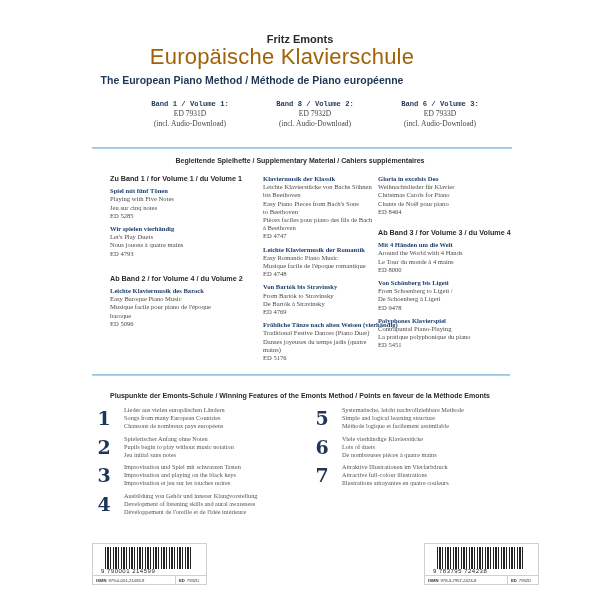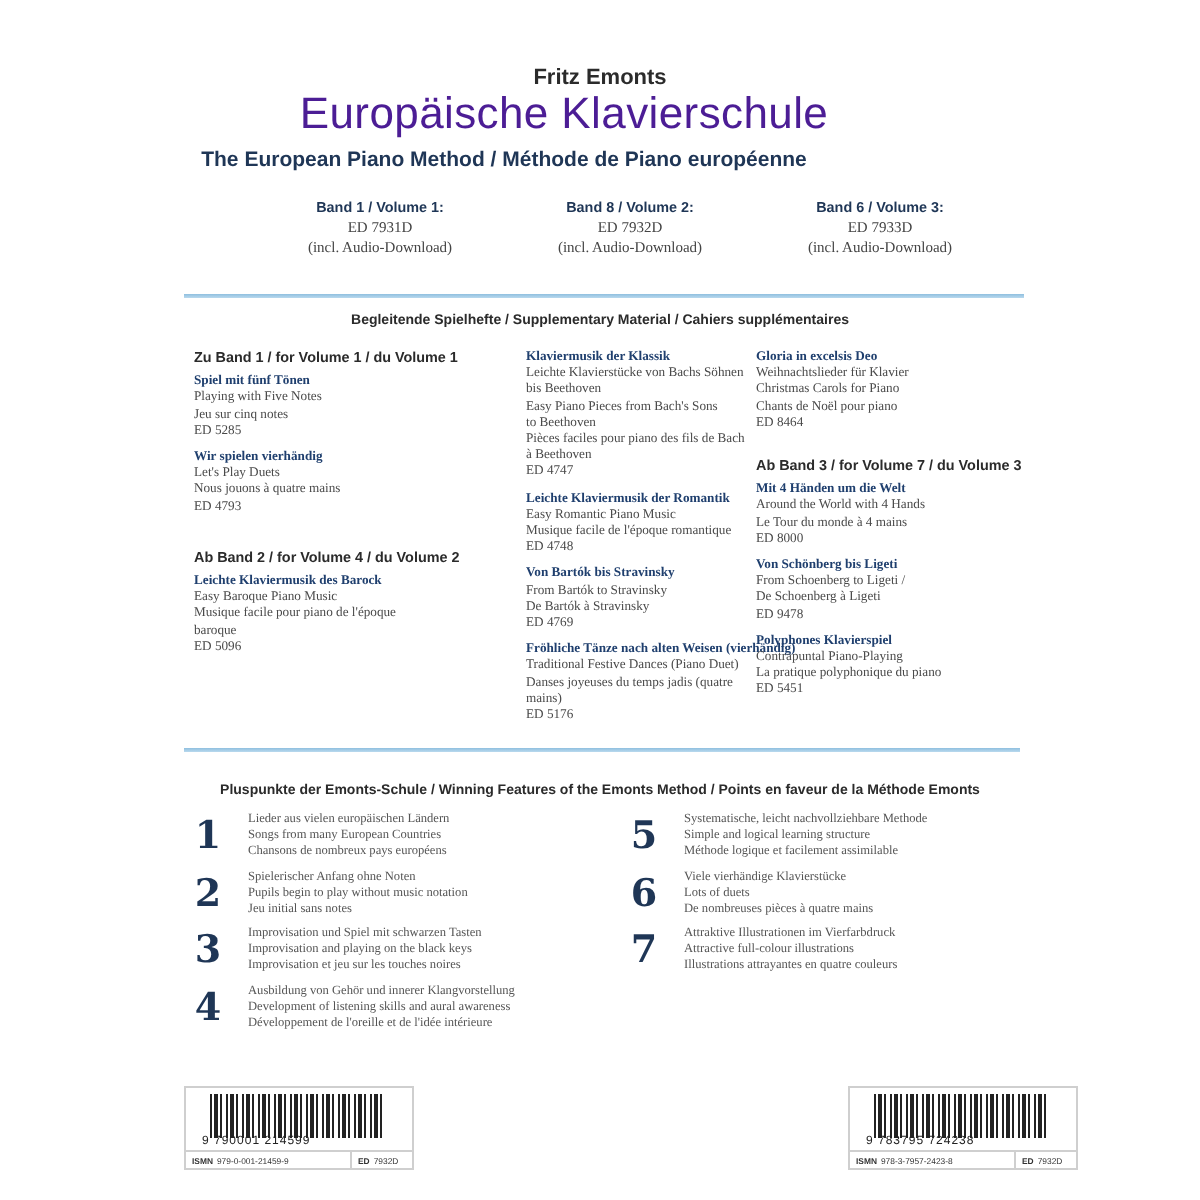--- a/index.html
+++ b/index.html
@@ -1,39 +1,39 @@
 <!DOCTYPE html>
 <html><head>
   <meta charset="utf-8">
   <style>
     * { box-sizing: border-box; margin: 0; padding: 0; }
     html, body { width: 600px; height: 600px; background: #ffffff; overflow: hidden; }
     body { font-family: "DejaVu Serif", "Liberation Serif", serif; color: #3a3a3a; position: relative; }
     .author { position: absolute; top: 33px; left: 0; width: 600px; text-align: center;
       font-family: "Liberation Sans", sans-serif; font-weight: bold; font-size: 11px; color: #2b2b2b; }
     .title { position: absolute; top: 44px; left: 0; width: 532px; text-align: center;
-      font-family: "Liberation Sans", sans-serif; font-size: 22px; color: #4c1d95; letter-spacing: 0.2px; padding-left: 32px; }
+      font-family: "Liberation Sans", sans-serif; font-size: 22px; color: #a16207; letter-spacing: 0.2px; padding-left: 32px; }
     .subtitle { position: absolute; top: 74px; left: 0; width: 504px; text-align: center;
       font-family: "Liberation Sans", sans-serif; font-weight: bold; font-size: 10.5px; color: #1f3656; }
 
     .volumes { position: absolute; top: 99px; left: 135px; width: 360px; display: flex; justify-content: space-between; }
     .vol { width: 110px; text-align: center; font-size: 7.5px; line-height: 10px; color: #444; font-family: "Liberation Serif", serif; }
-    .vol .vh { font-weight: bold; color: #1f3656; font-family: Liberation Sans, sans-serif; font-size: 7.2px; }
+    .vol .vh { font-weight: bold; color: #1f3656; font-family: Liberation Mono, monospace; font-size: 7.2px; }
 
     .rule { position: absolute; left: 92px; width: 420px; height: 2px; background: linear-gradient(#8fbfdf, #b9d9ee); }
     .rule.r1 { top: 147px; }
     .rule.r2 { top: 374px; left: 92px; width: 418px; }
 
     .sec-title { position: absolute; left: 0; width: 600px; text-align: center;
       font-family: "Liberation Sans", sans-serif; font-weight: bold; font-size: 7px; color: #2b2b2b; }
     .sec-title.s1 { top: 157px; }
     .sec-title.s2 { top: 392px; }
 
     .col { position: absolute; top: 175px; font-family: "Liberation Serif", serif; font-size: 6.6px; line-height: 8.2px; color: #4a4a4a; }
-    .col.c1 { left: 97px; width: 150px; }
+    .col.c1 { left: 110px; width: 150px; }
     .col.c2 { left: 263px; width: 150px; }
     .col.c3 { left: 378px; width: 150px; }
 
     .grp-head { font-family: "Liberation Sans", sans-serif; font-weight: bold; font-size: 7.2px; color: #2b2b2b; margin-bottom: 4px; }
     .item { margin-bottom: 5px; }
     .item .it { font-weight: bold; color: #1f3f6e; font-family: "Liberation Serif", serif; }
     .item .ln { display: block; }
 
     .features { position: absolute; top: 404px; }
     .features.fl { left: 90px; width: 220px; }
@@ -144,21 +144,21 @@
 
   <div class="col c3">
     <div class="item">
       <span class="ln it">Gloria in excelsis Deo</span>
       <span class="ln">Weihnachtslieder für Klavier</span>
       <span class="ln">Christmas Carols for Piano</span>
       <span class="ln">Chants de Noël pour piano</span>
       <span class="ln">ED 8464</span>
     </div>
     <div style="height:8px"></div>
-    <div class="grp-head">Ab Band 3 / for Volume 7 / du Volume 3</div>
+    <div class="grp-head">Ab Band 3 / for Volume 3 / du Volume 4</div>
     <div class="item">
       <span class="ln it">Mit 4 Händen um die Welt</span>
       <span class="ln">Around the World with 4 Hands</span>
       <span class="ln">Le Tour du monde à 4 mains</span>
       <span class="ln">ED 8000</span>
     </div>
     <div class="item">
       <span class="ln it">Von Schönberg bis Ligeti</span>
       <span class="ln">From Schoenberg to Ligeti /</span>
       <span class="ln">De Schoenberg à Ligeti</span>

